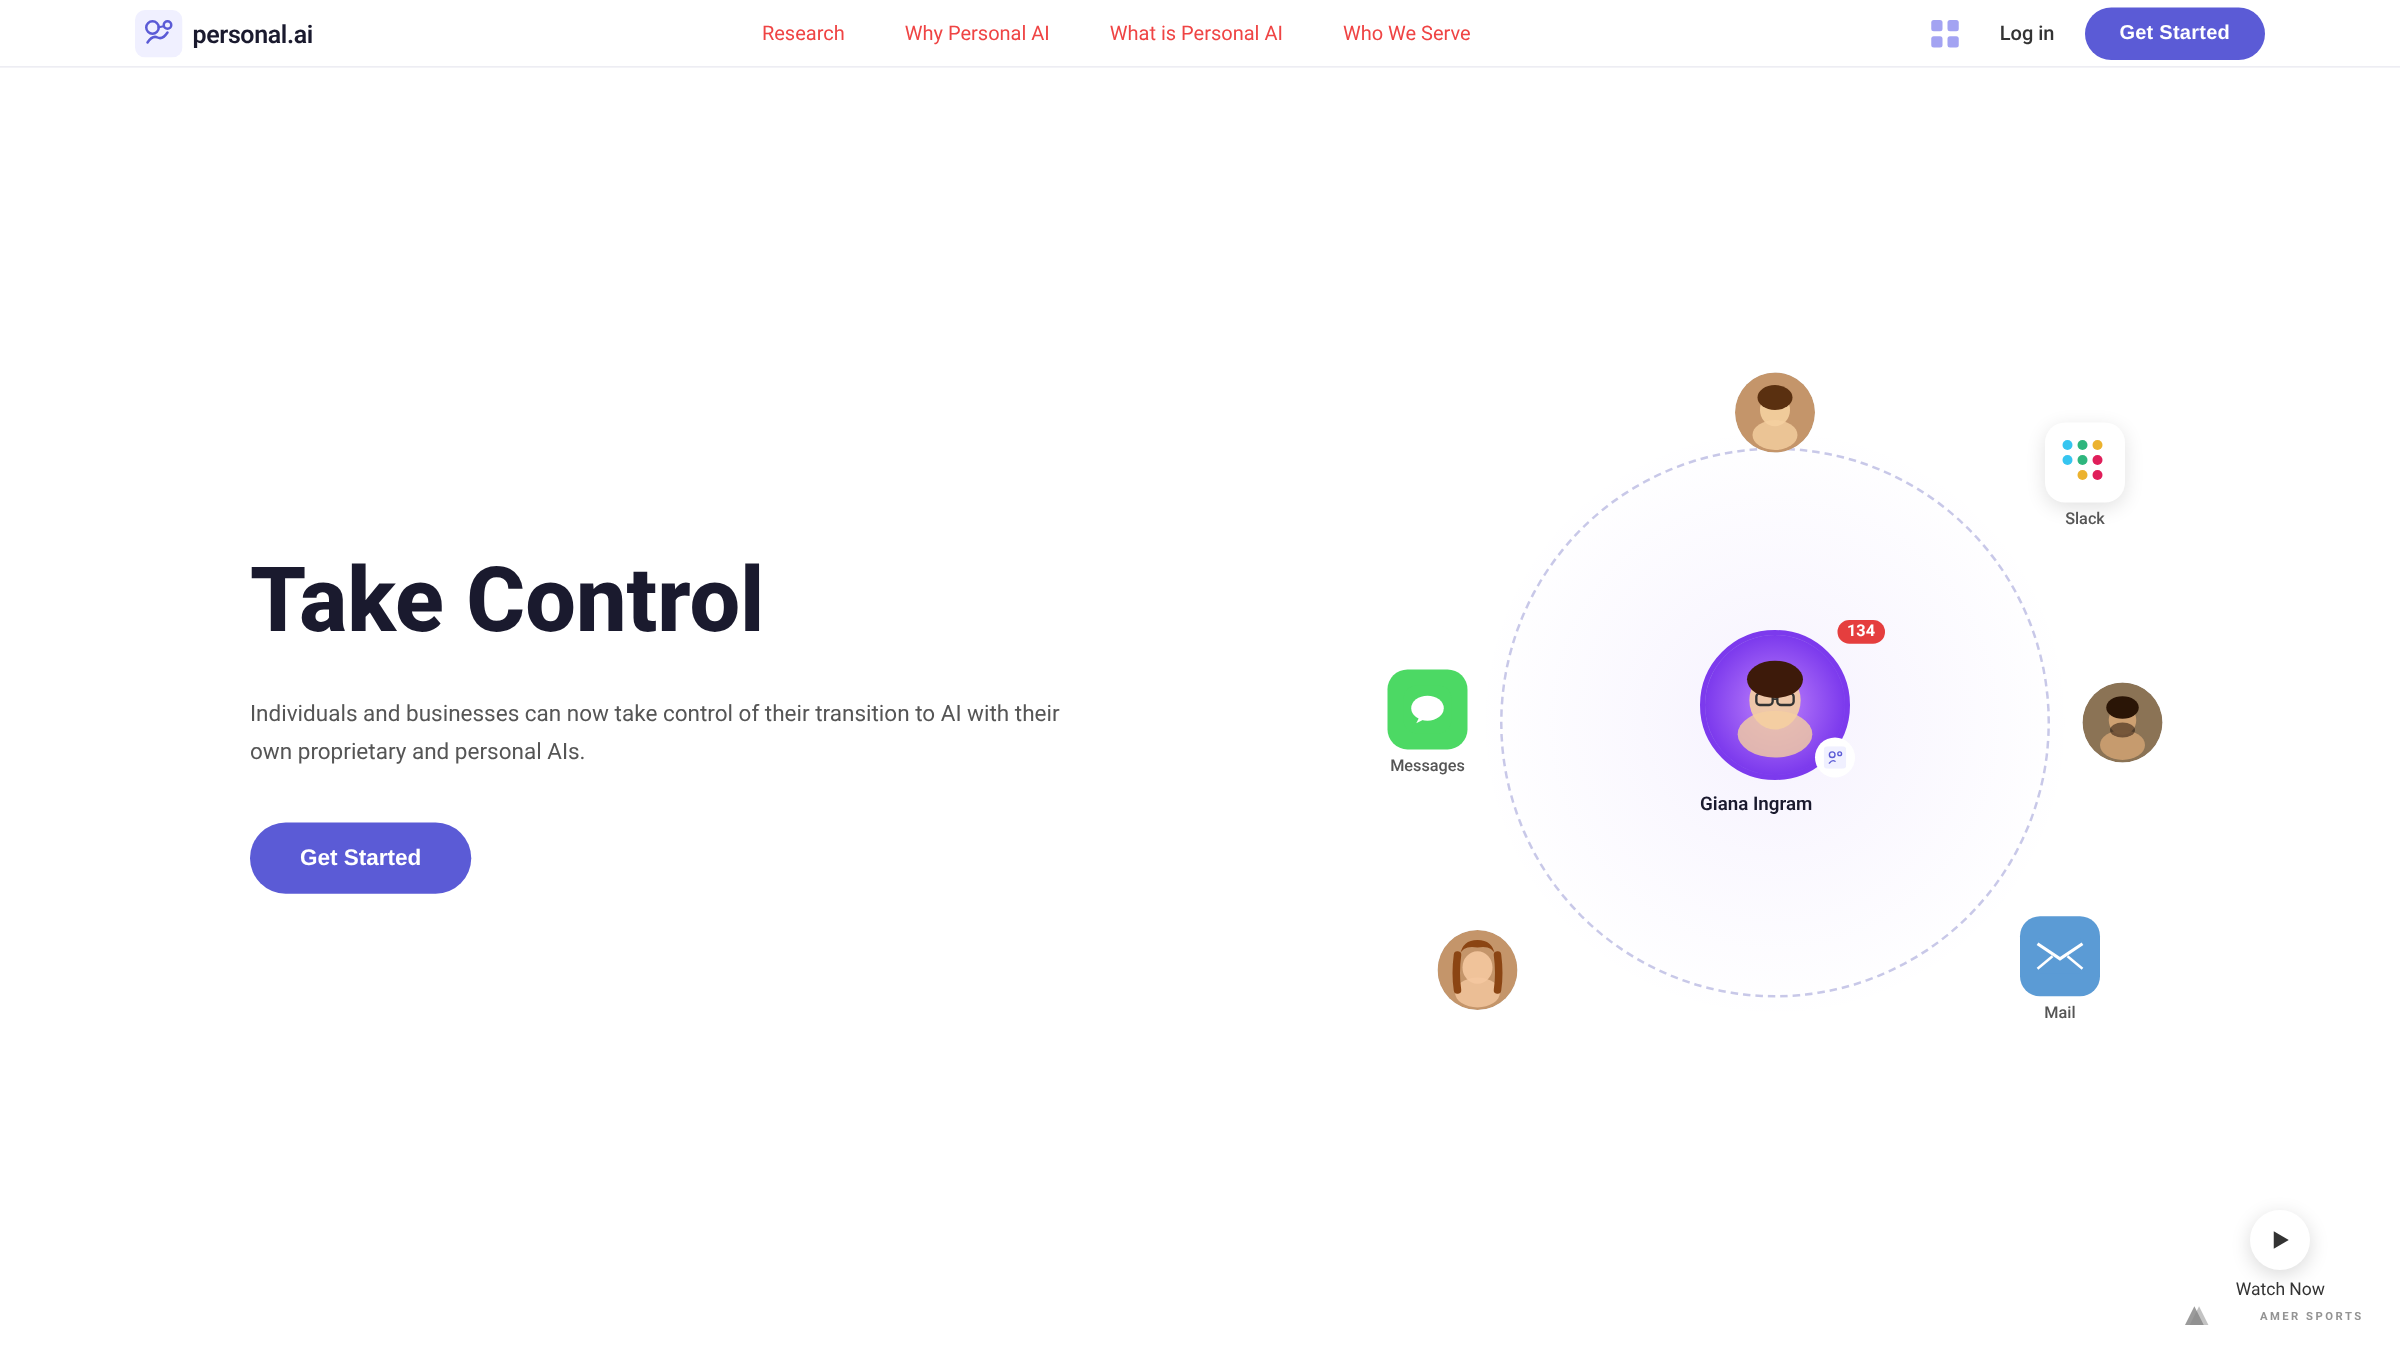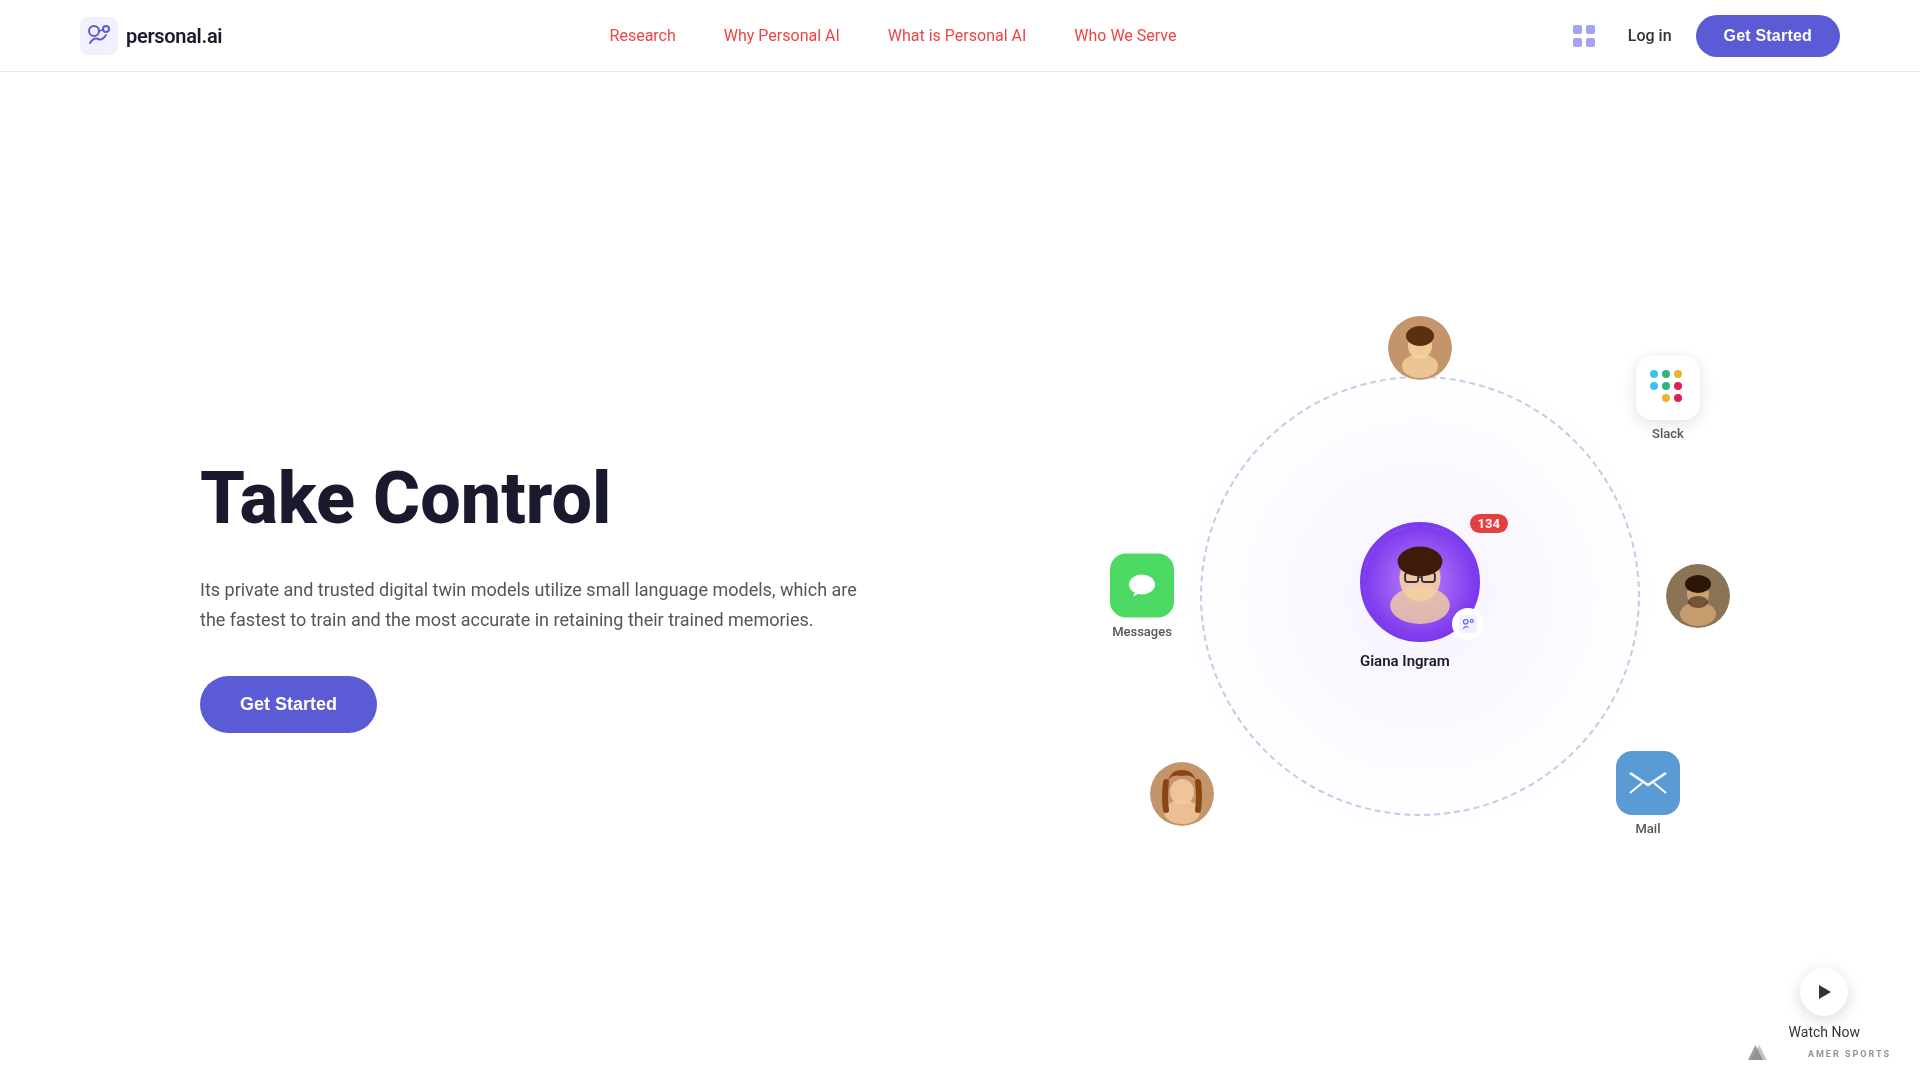--- a/index.html
+++ b/index.html
@@ -1,21 +1,21 @@
 <!DOCTYPE html>
 <html><head>
   <meta charset="utf-8">
   <style>
     * { margin: 0; padding: 0; box-sizing: border-box; }
     body { font-family: -apple-system, BlinkMacSystemFont, 'Segoe UI', Roboto, sans-serif; background: #fff; color: #1a1a2e; width: 1920px; min-height: 1080px; overflow-x: hidden; }
 
     
     .navbar {
       display: flex; align-items: center; justify-content: space-between;
-      padding: 0 80px; height: 72px; border-bottom: 1px solid #e8e8f0;
+      padding: 0 108px; height: 54px; border-bottom: 1px solid #e8e8f0;
       position: sticky; top: 0; background: #fff; z-index: 100;
     }
     .nav-logo { display: flex; align-items: center; gap: 8px; text-decoration: none; }
     .nav-logo-icon { width: 38px; height: 38px; }
     .nav-logo-text { font-size: 20px; font-weight: 600; color: #1a1a2e; letter-spacing: -0.3px; }
     .nav-links { display: flex; align-items: center; gap: 48px; }
     .nav-link { font-size: 16px; color: #ef4444; text-decoration: none; font-weight: 400; cursor: pointer; }
     .nav-actions { display: flex; align-items: center; gap: 24px; }
     .nav-grid-icon { width: 40px; height: 40px; display: flex; align-items: center; justify-content: center; cursor: pointer; }
     .nav-grid-svg { width: 28px; height: 28px; }
@@ -159,21 +159,21 @@
     </div>
     <a class="nav-login">Log in</a>
     <button class="nav-get-started">Get Started</button>
   </div>
 </nav>
 
 <main class="main">
 
   <div class="content-left">
     <h1 class="hero-title">Take Control</h1>
-    <p class="hero-description">Its private and trusted digital twin models utilize small language models, which are the fastest to train and the most accurate in retaining their trained memories.</p>
+    <p class="hero-description">Individuals and businesses can now take control of their transition to AI with their own proprietary and personal AIs.</p>
     <button class="hero-cta">Get Started</button>
   </div>
 
   <div class="content-right">
 
     <div style="position:absolute;top:50%;left:50%;transform:translate(-50%,-50%);width:480px;height:480px;border-radius:50%;background:radial-gradient(circle, rgba(139,92,246,0.08) 0%, rgba(255,255,255,0) 70%);pointer-events:none;"></div>
 
     <div class="diagram-circle"></div>
 
     <div class="diagram-center">

